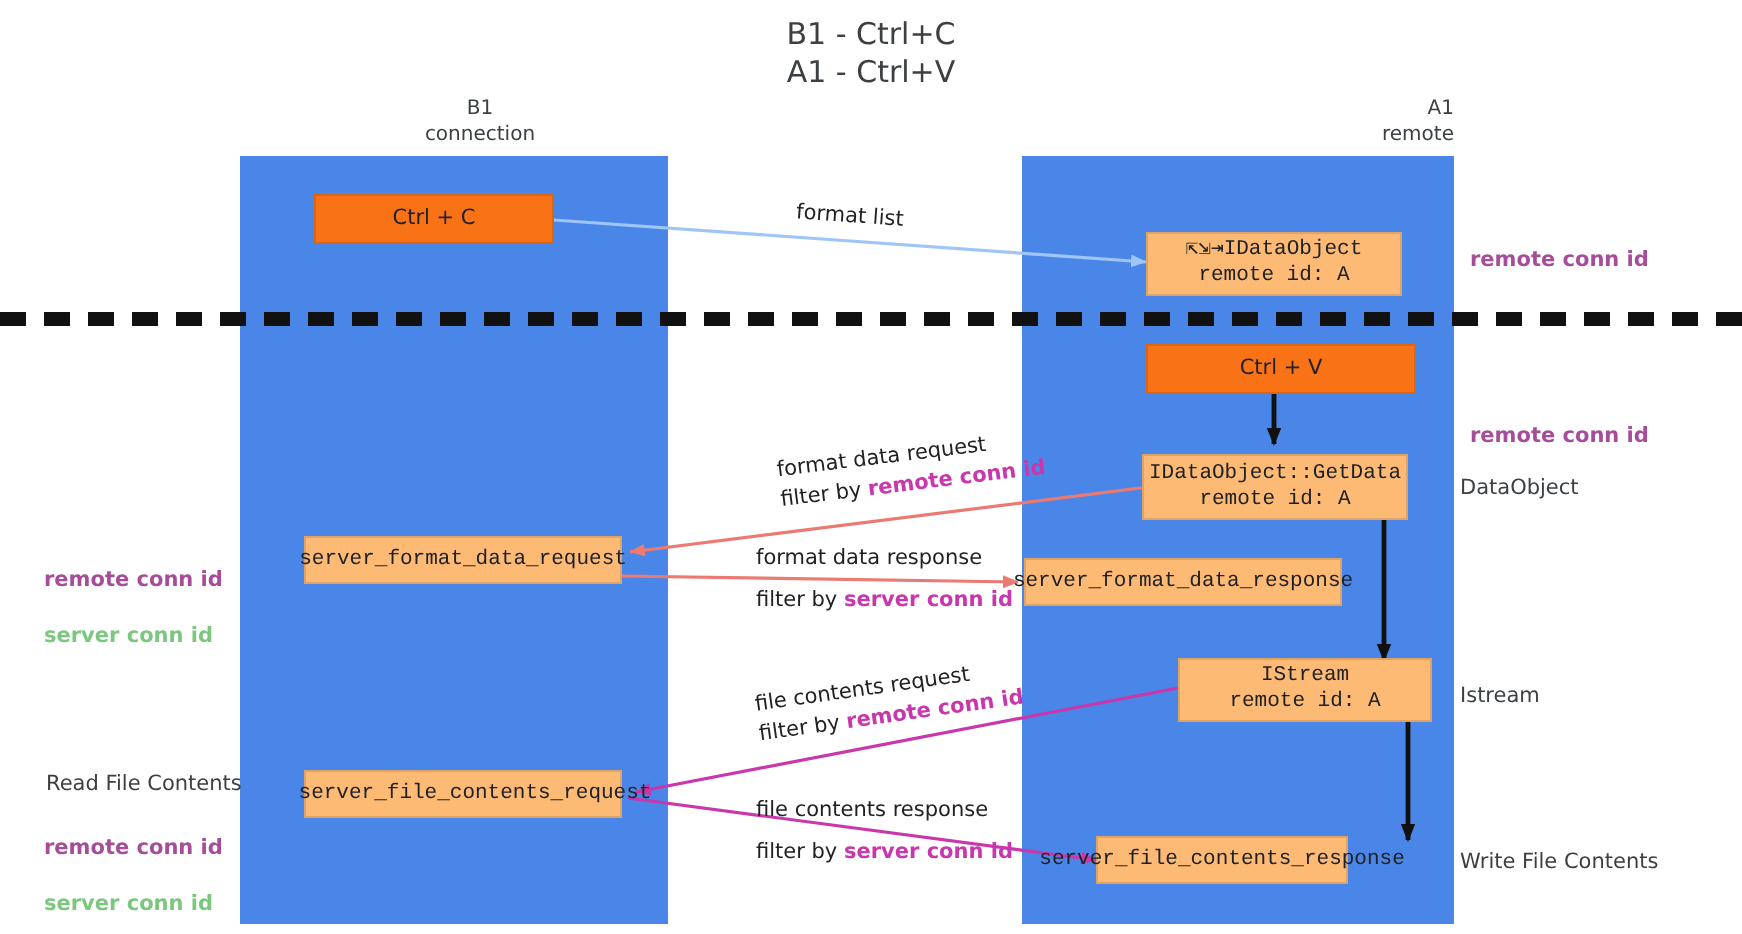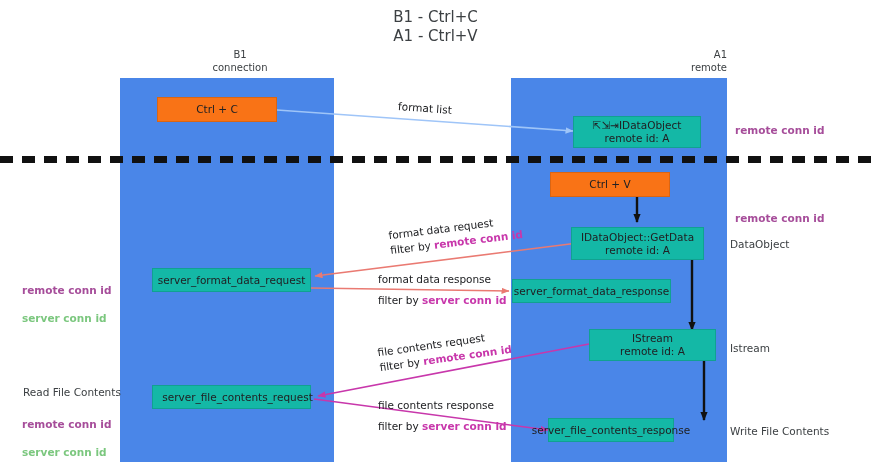--- a/index.html
+++ b/index.html
@@ -49,21 +49,21 @@
     align-items: center;
     justify-content: center;
     text-align: center;
     font-size: 10.5px;
     color: #202124;
     line-height: 13px;
     border: 1px solid rgba(0,0,0,0.12);
     white-space: pre-line;
   }
   .node.green { background: #f97316; }
-  .node.orange { background: #14b8a6; }
+  .node.orange { background: #fdba74; font-family: Liberation Mono, monospace; }
   
   svg.overlay {
     position: absolute;
     left: 0; top: 0;
     width: 871px;
     height: 467px;
     pointer-events: none;
   }
   
   .elabel {
@@ -143,21 +143,21 @@
     <line x1="314" y1="399" x2="548" y2="430" stroke="#c837ab" stroke-width="1.6" marker-end="url(#ah-magenta)"></line>
 
     <path d="M704,361 L704,420" stroke="#111111" stroke-width="2.4" fill="none" marker-end="url(#ah-black)"></path>
   </svg>
 
   <div class="node green" style="left:157px; top:97px; width:120px; height:25px;">Ctrl + C</div>
 
   <div class="node orange" style="left:573px; top:116px; width:128px; height:32px;">⇱⇲⇥IDataObject
 remote id: A</div>
 
-  <div class="node green" style="left:550px; top:172px; width:120px; height:25px;">Ctrl + V</div>
+  <div class="node green" style="left:573px; top:172px; width:135px; height:25px;">Ctrl + V</div>
 
   <div class="node orange" style="left:571px; top:227px; width:133px; height:33px;">IDataObject::GetData
 remote id: A</div>
 
   <div class="node orange" style="left:152px; top:268px; width:159px; height:24px;">server_format_data_request</div>
 
   <div class="node orange" style="left:512px; top:279px; width:159px; height:24px;">server_format_data_response</div>
 
   <div class="node orange" style="left:589px; top:329px; width:127px; height:32px;">IStream
 remote id: A</div>

